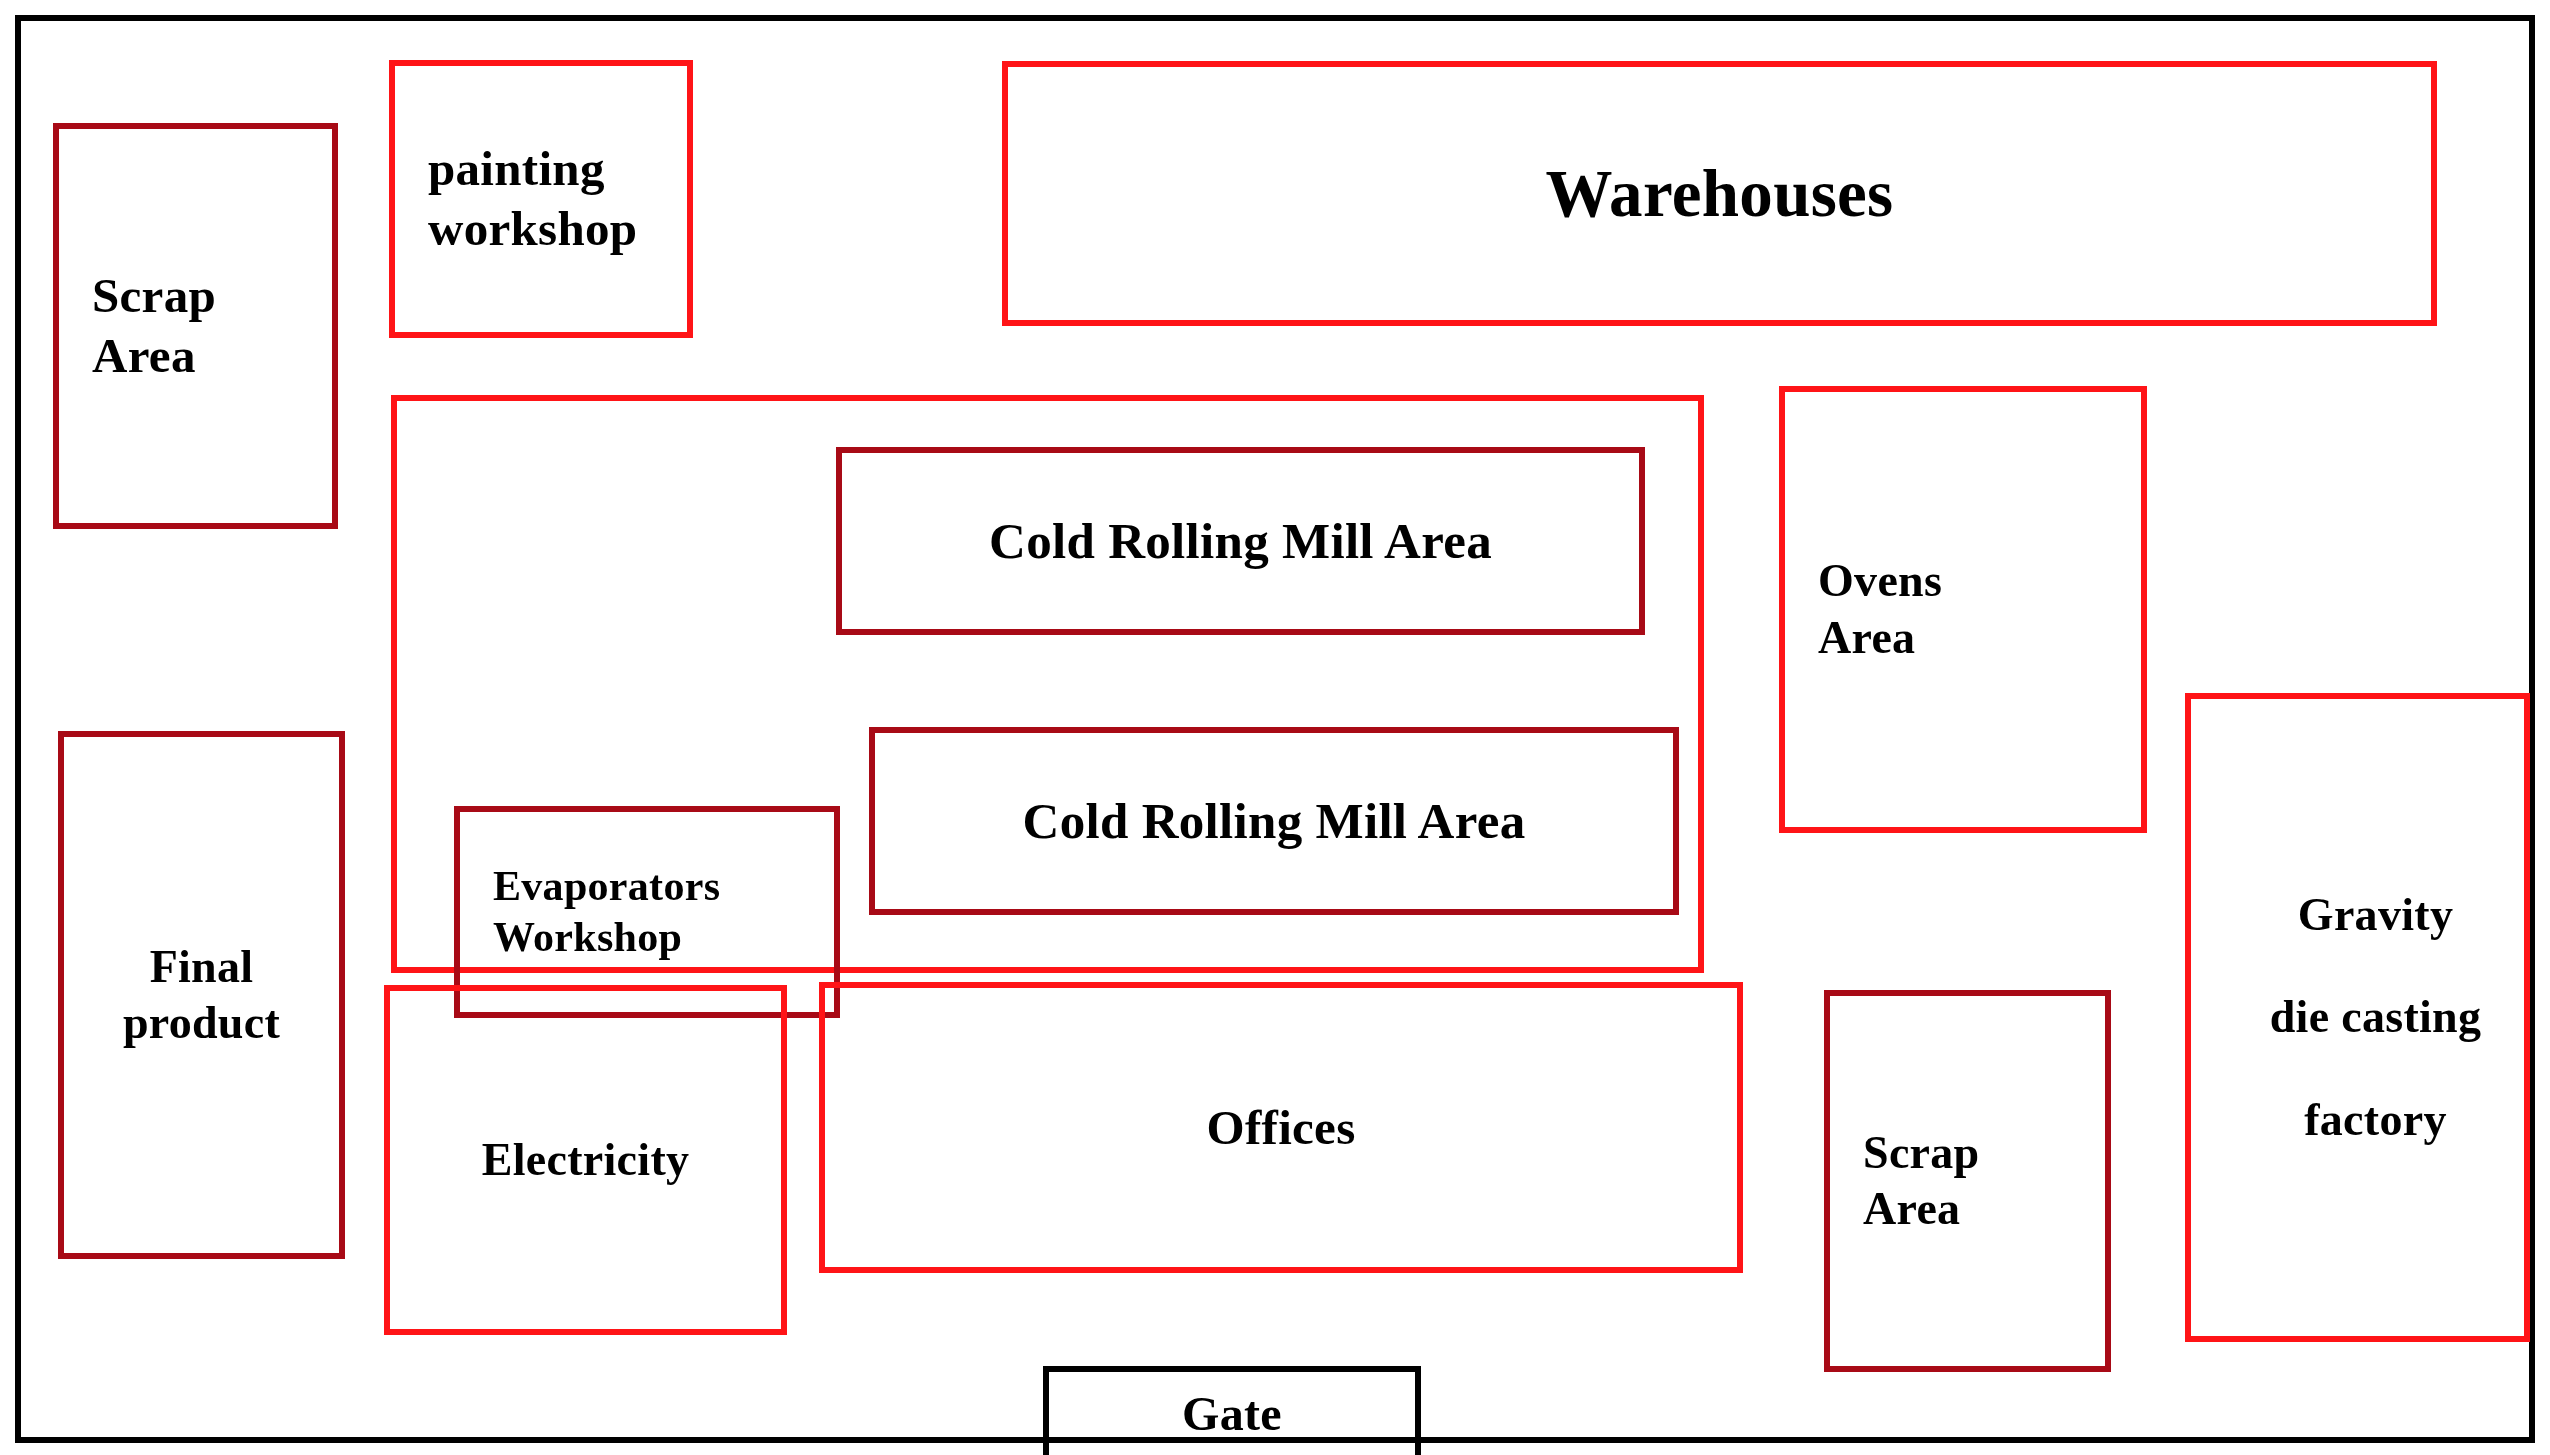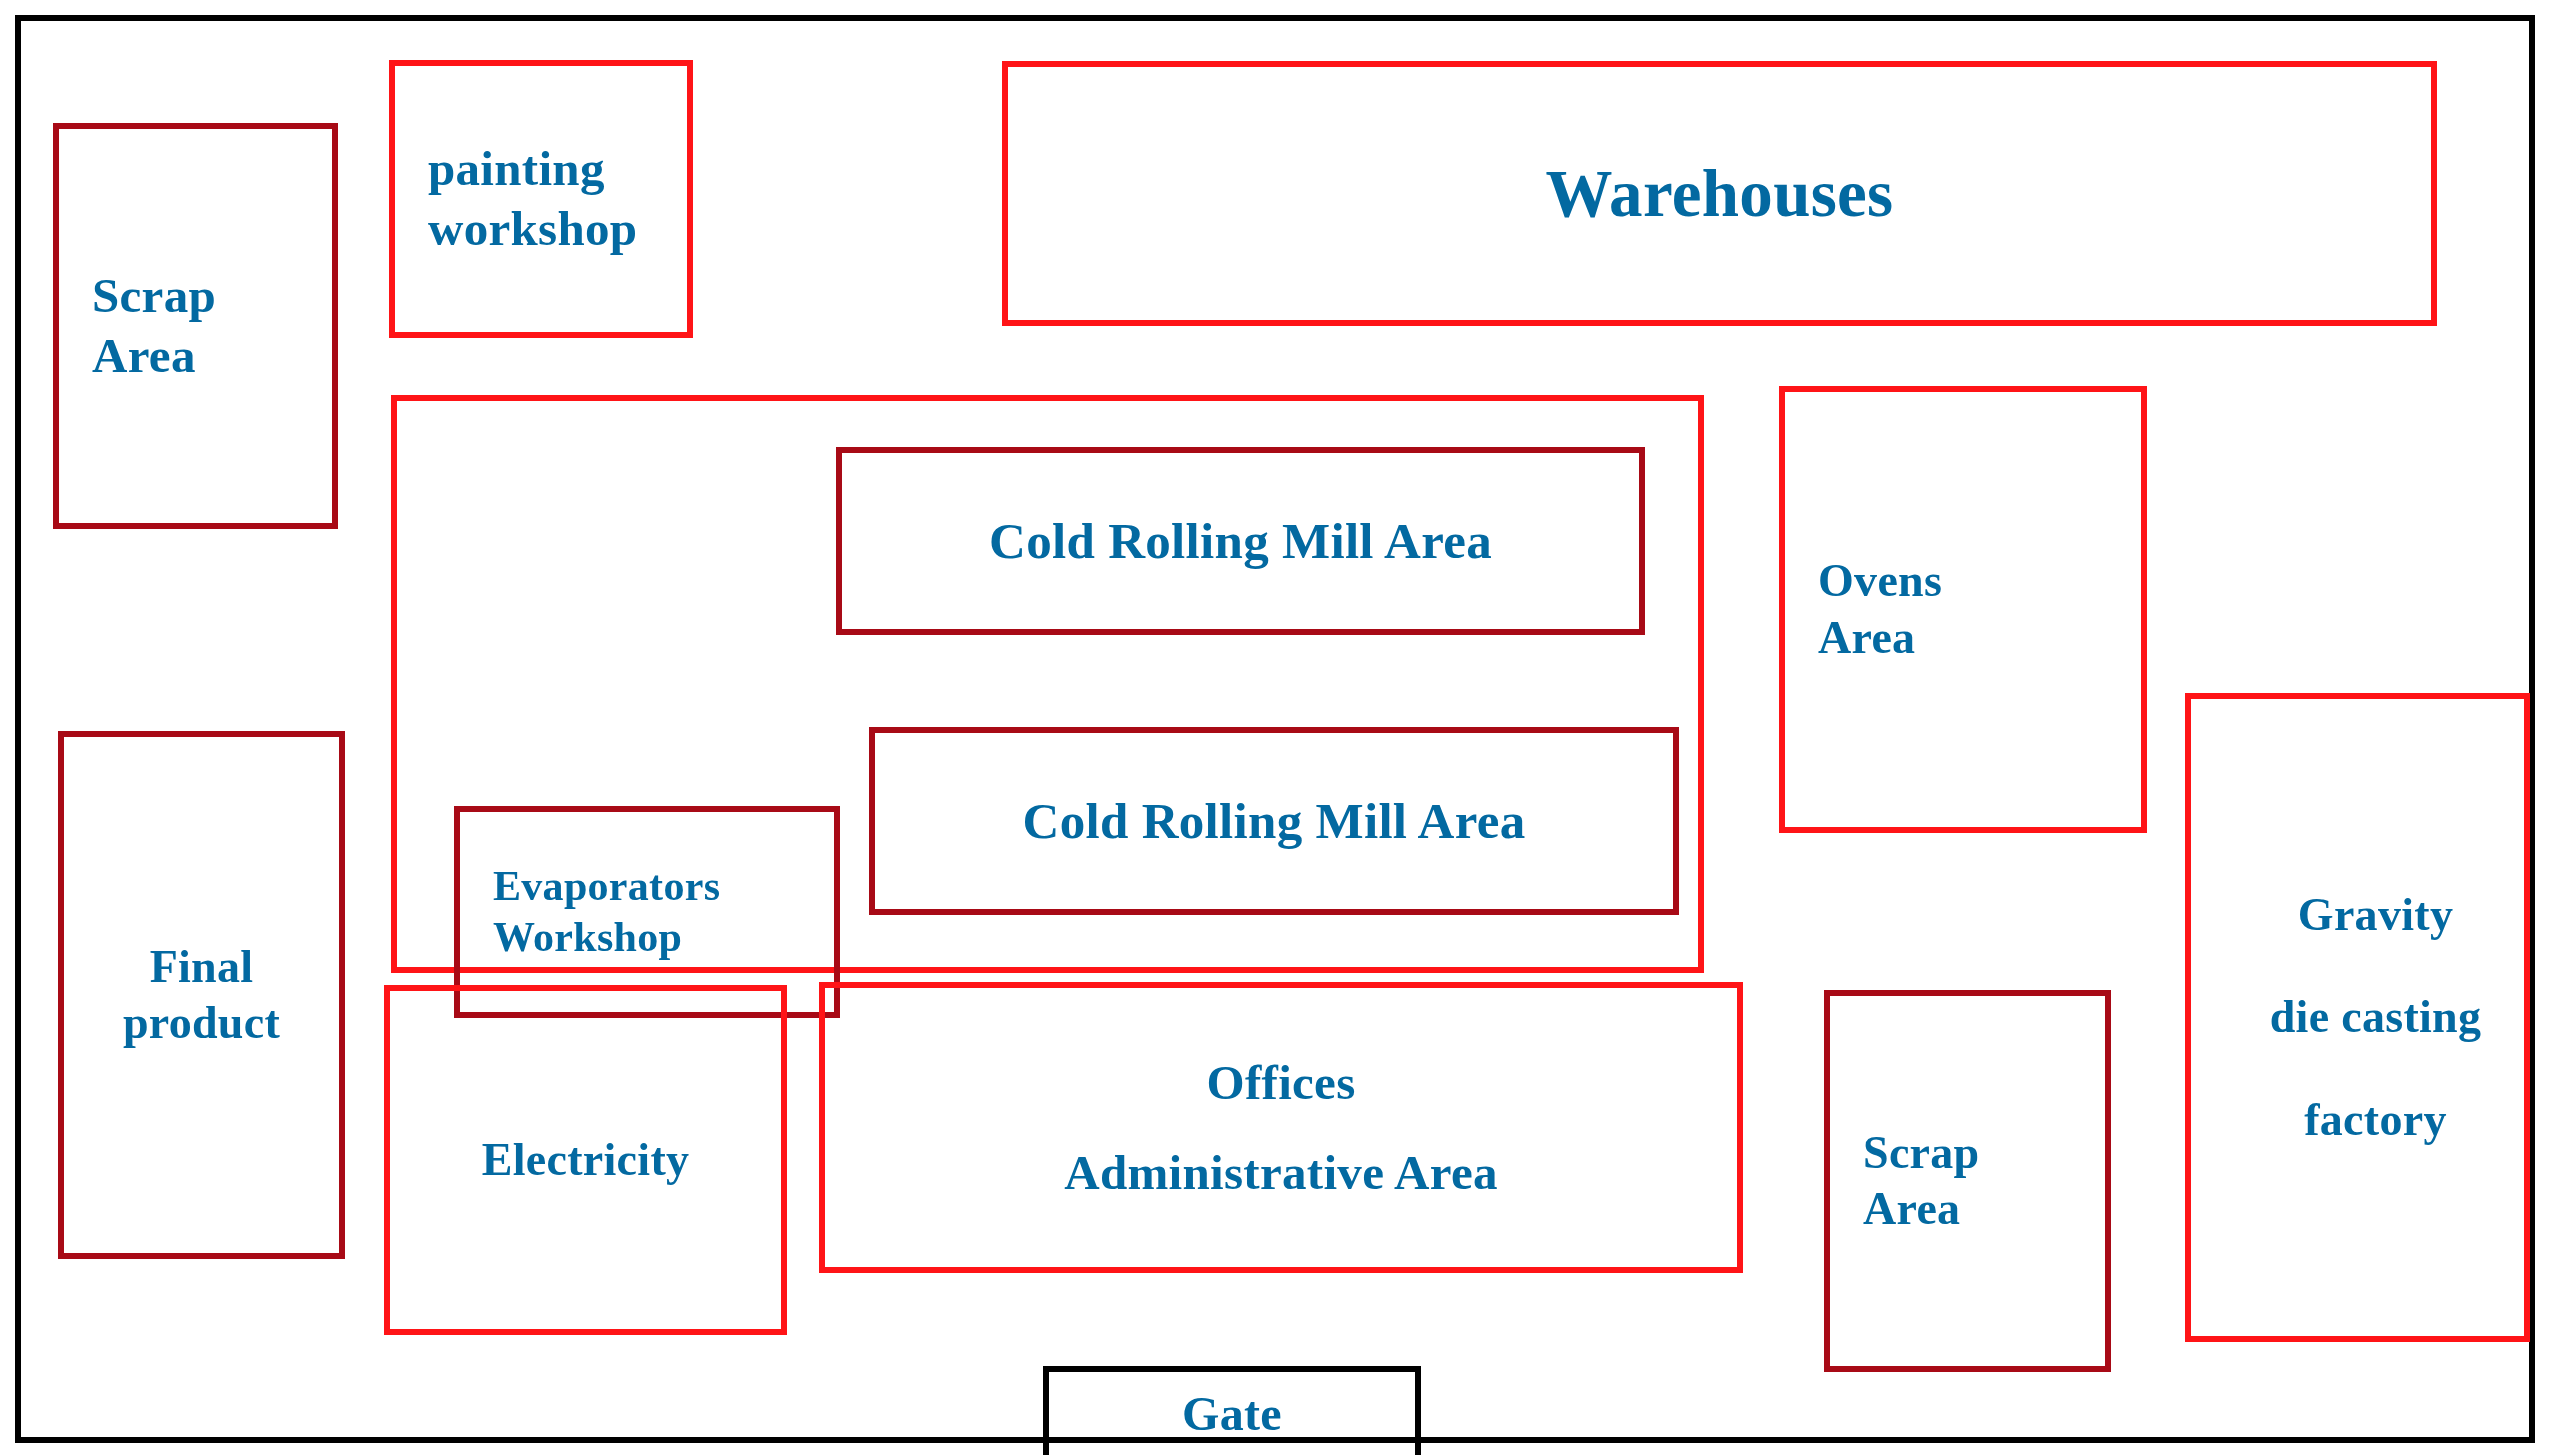--- a/index.html
+++ b/index.html
@@ -28,21 +28,21 @@
   }
   
   .zone {
     position: absolute;
     box-sizing: border-box;
     background: transparent;
     display: flex;
     flex-direction: column;
     align-items: center;
     justify-content: center;
-    color: #0369a1;
+    color: #000000;
     font-weight: bold;
     text-align: center;
     line-height: 1.22;
     letter-spacing: 0.3px;
   }
   .zone.bright { border: 6.1px solid #ff1417; }
   .zone.dark   { border: 6.1px solid #a80a16; }
   .zone.black  { border: 6.1px solid #000000; }
   .zone.left   { align-items: flex-start; text-align: left; }
   .zone .line { display: block; white-space: nowrap; }
@@ -93,20 +93,19 @@
       </div>
       <div class="zone dark" style="left: 58px; top: 731px; width: 287px; height: 528px; font-size: 46px;">
         <span class="line">Final</span>
         <span class="line">product</span>
       </div>
       <div class="zone bright" style="left: 384px; top: 985px; width: 403px; height: 350px; font-size: 46px;">
         <span class="line">Electricity</span>
       </div>
       <div class="zone bright loose" style="left: 819px; top: 982px; width: 924px; height: 291px; font-size: 49px;">
         <span class="line">Offices</span>
-        <span class="line">Administrative Area</span>
       </div>
       <div class="zone black" style="left: 1043px; top: 1366px; width: 378px; height: 96px; font-size: 48px;">
         <span class="line">Gate</span>
       </div>
     </div>
 </div>
 
 
 </body></html>

